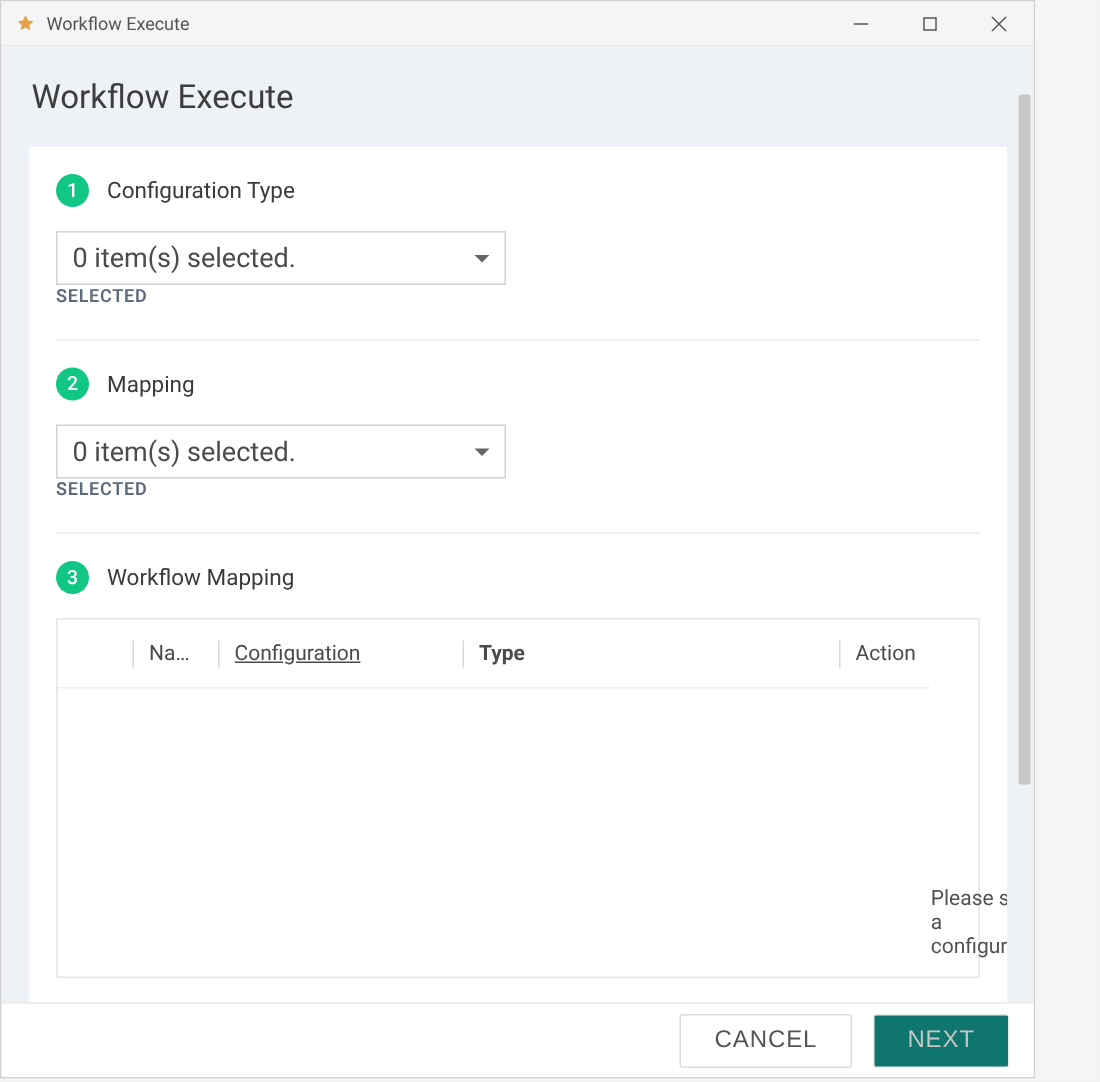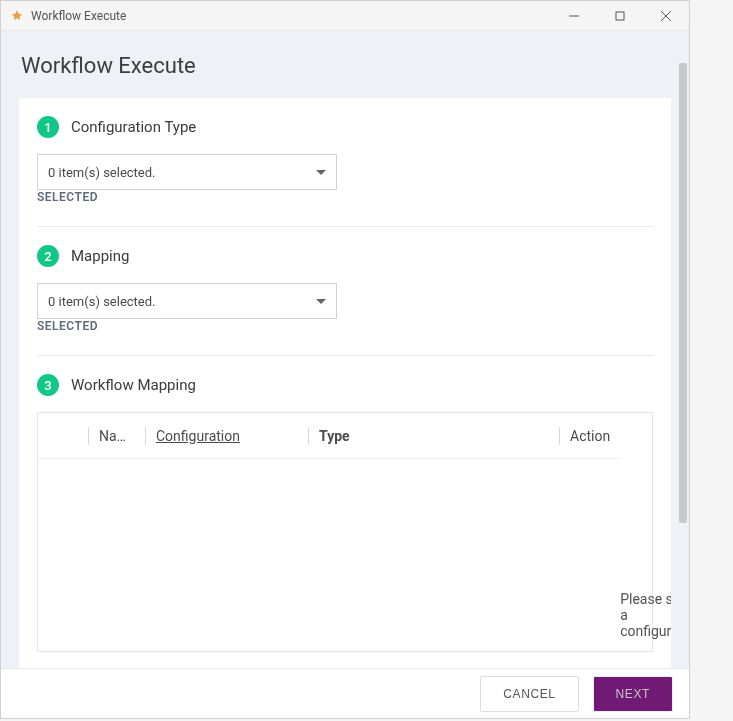--- a/index.html
+++ b/index.html
@@ -100,21 +100,21 @@
     .select {
       display: flex;
       align-items: center;
       justify-content: space-between;
       border: 1px solid #d2d2d2;
       background: #fff;
       height: 36px;
       width: 300px;
       padding: 0 10px;
       cursor: pointer;
-      font-size: 13px;
+      font-size: 18px;
       color: #4b4b4b;
     }
     .caret {
       width:0;height:0;
       border-left:5px solid transparent;
       border-right:5px solid transparent;
       border-top:5px solid #666;
     }
     .selected-label {
       font-size: 12px;
@@ -179,31 +179,31 @@
       justify-content: flex-end;
       align-items: center;
       gap: 14px;
       padding: 0 16px;
     }
     .btn {
       height: 36px;
       padding: 0 22px;
       border: 1px solid #dcdcdc;
       background:#fff;
-      font-size: 12px;
+      font-size: 16px;
       letter-spacing:0.6px;
       color:#555;
       cursor:pointer;
       border-radius:2px;
     }
     .btn.disabled {
       color: #c4c4c4;
       border-color: #ececec;
       cursor: default;
-      background:#701a75;
+      background:#0f766e;
     }
     .scrollbar {
       position:absolute;
       right:2px;
       top:32px;
       width:8px;
       height:calc(100% - 80px);
       background:transparent;
     }
     .scrollbar-thumb {

